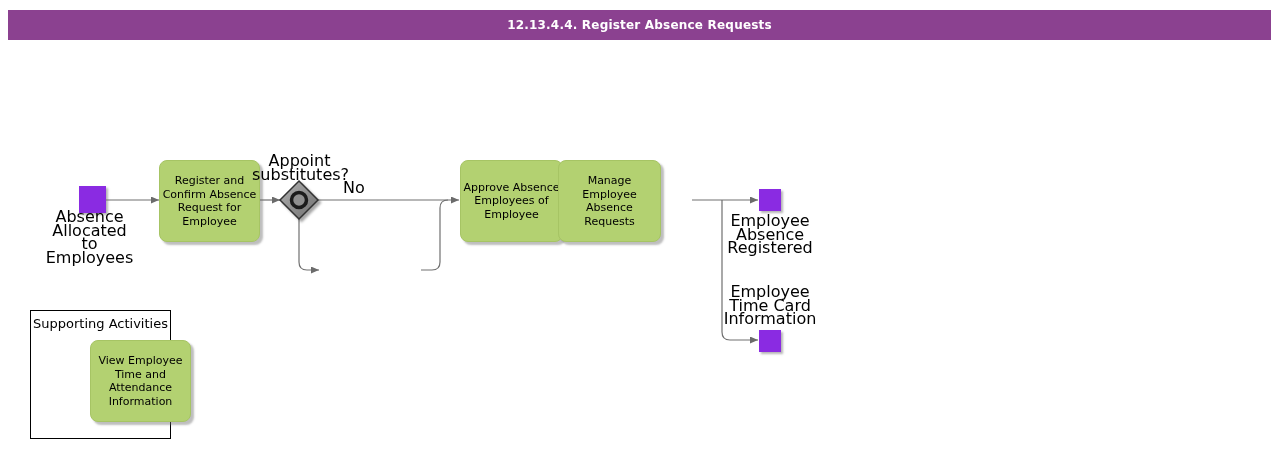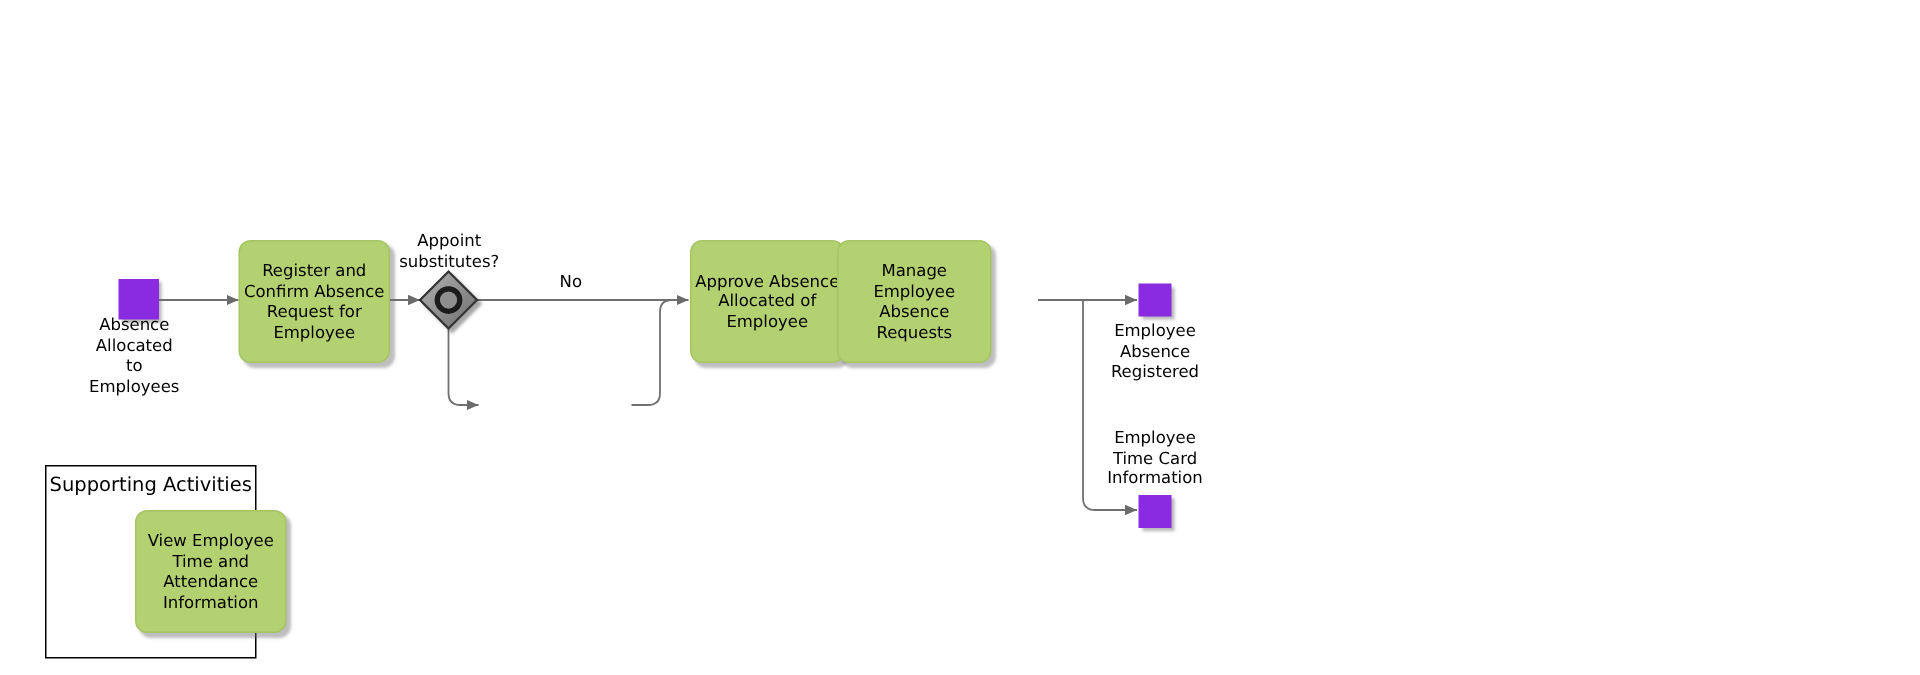--- a/index.html
+++ b/index.html
@@ -29,41 +29,44 @@
   
   .event{
     position:absolute;background:#8A2BE2;
     box-shadow:2px 2px 2px rgba(110,110,110,0.5);
   }
   #ev-start{left:79px;top:186px;width:27px;height:27px;}
   #ev-end1{left:759px;top:189px;width:22px;height:22px;}
   #ev-end2{left:759px;top:330px;width:22px;height:22px;}
   
   .lbl{
-    position:absolute;text-align:center;font-size:11px;line-height:13.5px;
+    position:absolute;text-align:center;font-size:16px;line-height:13.5px;
     white-space:pre-line;
   }
   #lbl-start{left:32px;top:210px;width:115px;}
   #lbl-gateway{left:252px;top:154px;width:95px;}
-  #lbl-no{left:344px;top:181px;width:44px;text-align:right;}
+  #lbl-no{left:332px;top:181px;width:44px;}
   #lbl-end1{left:718px;top:214px;width:104px;}
   #lbl-end2{left:718px;top:285px;width:104px;}
   
   .supp{
     position:absolute;left:30px;top:310px;width:141px;height:129px;
     background:#ffffff;border:1px solid #000000;box-sizing:border-box;
   }
   .supp-title{display:block;text-align:center;font-size:13px;margin-top:5px;}
   #task-view-time{left:50px;top:340px;width:99px;height:80px;margin-left:40px;}
 </style>
 </head>
 <body>
 
 <div class="canvas">
 
+  <div class="banner">
+    <span>12.13.4.4. Register Absence Requests</span>
+  </div>
 
   <svg class="wires" viewBox="0 0 1280 450" xmlns="http://www.w3.org/2000/svg">
     <defs>
       <marker id="arw" viewBox="0 0 8 7" refX="8" refY="3.5" markerWidth="8" markerHeight="7" markerUnits="userSpaceOnUse" orient="auto">
         <path d="M0,0 L8,3.5 L0,7 Z" fill="#6b6b6b"></path>
       </marker>
       <linearGradient id="gwGrad" x1="0" y1="0" x2="1" y2="1">
         <stop offset="0" stop-color="#b2b2b2"></stop>
         <stop offset="1" stop-color="#6e6e6e"></stop>
       </linearGradient>
@@ -98,21 +101,21 @@
 Confirm Absence
 Request for
 Employee</div>
 
   <div class="lbl" id="lbl-gateway">Appoint
 substitutes?</div>
   <div class="lbl" id="lbl-no">No</div>
 
 
   <div class="task" id="task-approve">Approve Absence
-Allocated of
+Employees of
 Employee</div>
 
   <div class="task" id="task-manage">Manage
 Employee
 Absence
 Requests</div>
 
   <div class="event" id="ev-end1"></div>
   <div class="lbl" id="lbl-end1">Employee
 Absence

